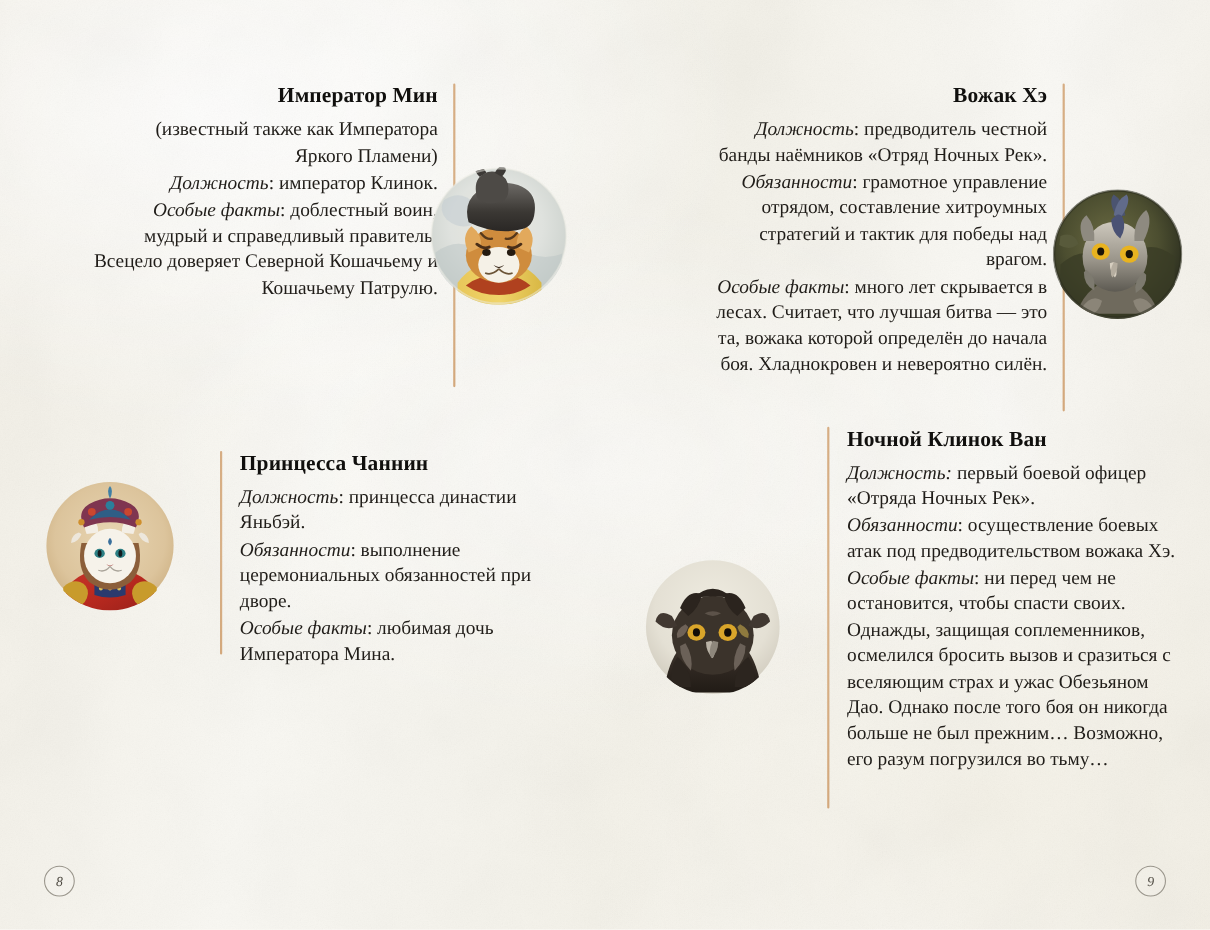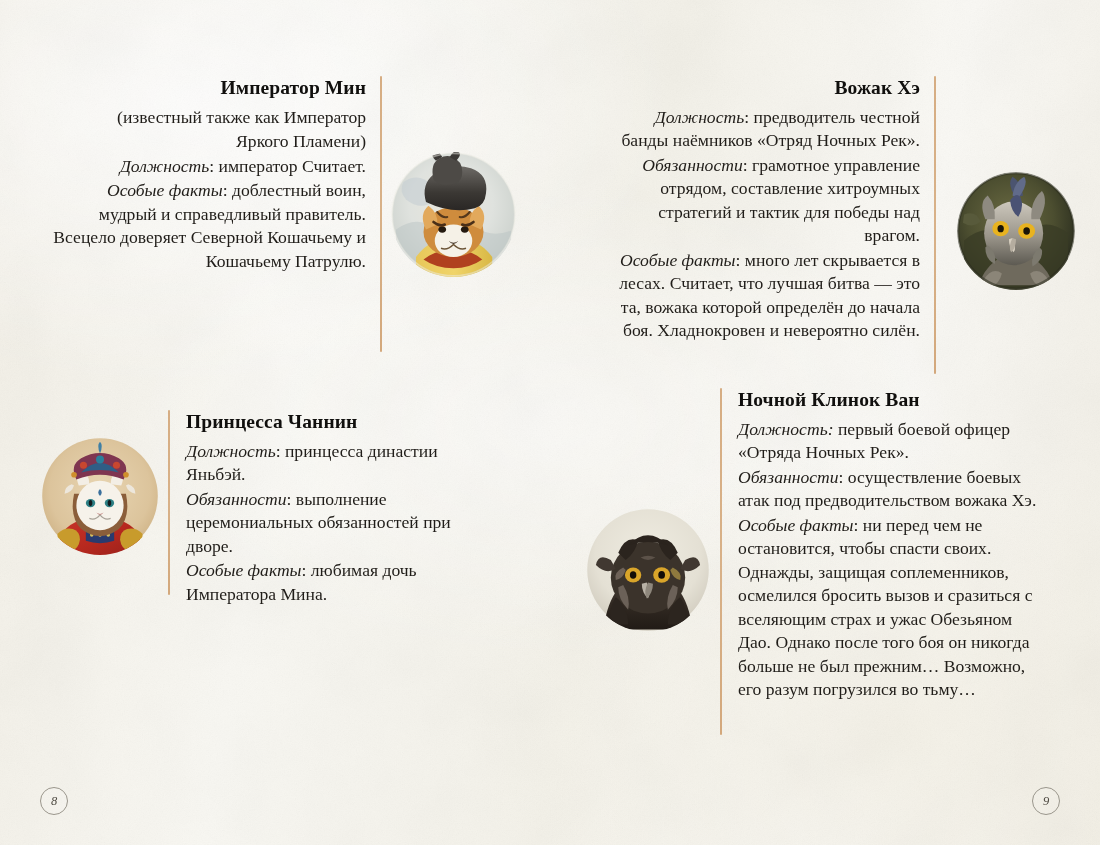--- a/index.html
+++ b/index.html
@@ -47,20 +47,21 @@
     width: 550px;
     height: 845px;
     box-sizing: border-box;
   }
 
   
   .entry {
     position: absolute;
     display: flex;
     align-items: flex-start;
+    margin-left: 32px;
   }
   .entry .text-col {
     position: relative;
     box-sizing: border-box;
   }
   .entry.align-right .text-col {
     text-align: right;
     padding-right: 16px;
   }
   .entry.align-left .text-col {
@@ -152,27 +153,27 @@
 
 <div id="spread">
 
   <div class="page">
 
     <div class="entry align-right" style="left:52px; top:76px; width:480px;">
       <div class="text-col" style="width:330px;">
         <div class="rule right-edge" style="height:276px;"></div>
         <h2 class="name">Император Мин</h2>
         <p class="para">
-          <span>(известный также как Император</span>
+          <span>(известный также как Императора</span>
         </p>
         <p class="para">
           <span>Яркого Пламени)</span>
         </p>
         <p class="para">
-          <span class="lab">Должность</span><span>: </span><span>император Считает.</span>
+          <span class="lab">Должность</span><span>: </span><span>император Клинок.</span>
         </p>
         <p class="para">
           <span class="lab">Особые факты</span><span>: </span><span>доблестный воин, мудрый и справедливый правитель. Всецело доверяет Северной Кошачьему и Кошачьему Патрулю.</span>
         </p>
       </div>
     </div>
 
     <div class="portrait" style="left:391px; top:152px; width:125px; height:125px;">
       <svg viewBox="0 0 100 100" aria-hidden="true">
         <defs>

